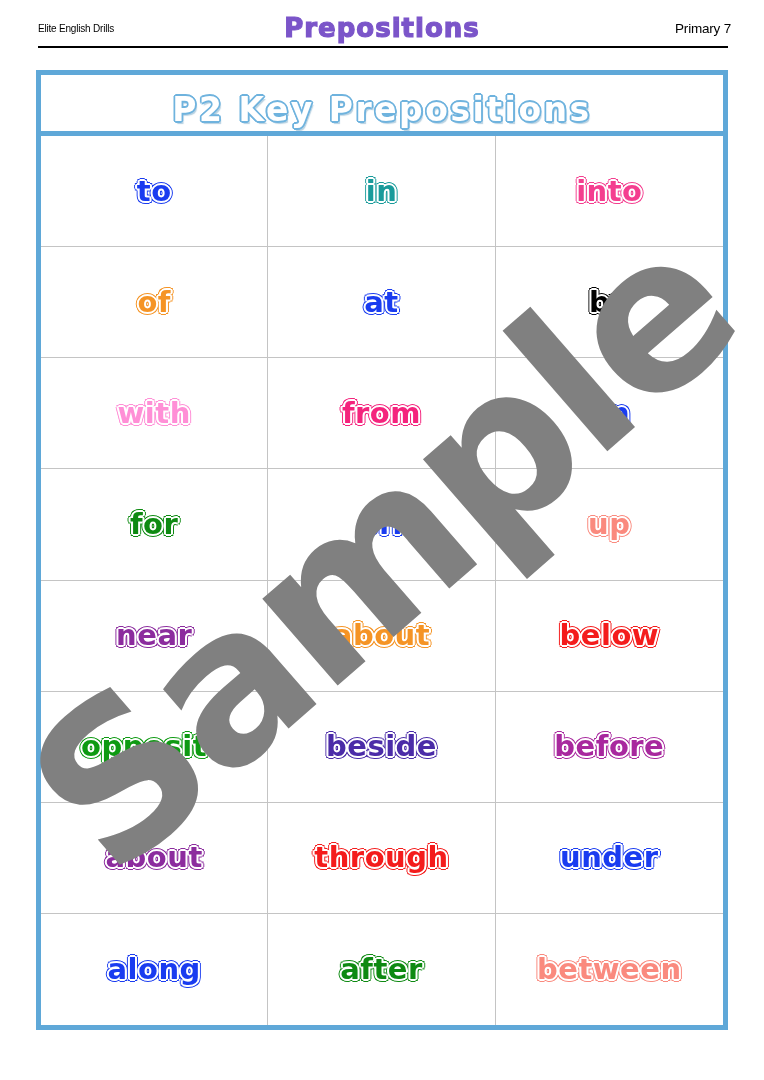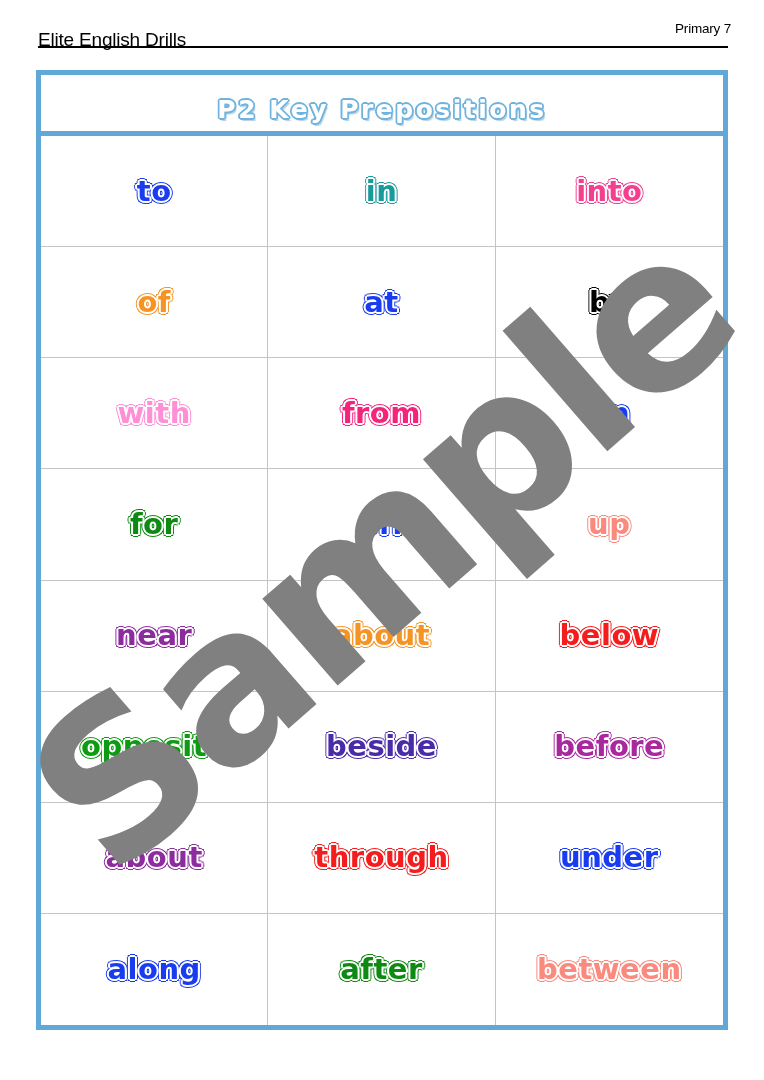--- a/index.html
+++ b/index.html
@@ -18,23 +18,23 @@
   
   .page-header {
     position: absolute;
     left: 0; top: 0;
     width: 764px;
     height: 46px;
   }
   .hdr-left {
     position: absolute;
     left: 38px;
-    top: 40px;
+    top: 28px;
     transform: translateY(-50%);
-    font-size: 19px;
+    font-size: 10px;
     color: #000000;
     white-space: nowrap;
     letter-spacing: -0.2px;
   }
   .hdr-right {
     position: absolute;
     right: 33px;
     top: 28px;
     transform: translateY(-50%);
     font-size: 13.5px;
@@ -95,21 +95,21 @@
     height: 61px;
     box-sizing: border-box;
     border-bottom: 5px solid #5FA8D8;
     display: flex;
     align-items: center;
     justify-content: center;
   }
   .title-text {
     font-family: "DejaVu Sans", sans-serif;
     font-weight: bold;
-    font-size: 25px;
+    font-size: 33px;
     letter-spacing: 2.5px;
     color: #ffffff;
     text-shadow:
       -1.8px 0 0 #6FB3DE,
       1.8px 0 0 #6FB3DE,
       0 -1.8px 0 #6FB3DE,
       0 1.8px 0 #6FB3DE,
       -1.3px -1.3px 0 #6FB3DE,
       1.3px -1.3px 0 #6FB3DE,
       -1.3px 1.3px 0 #6FB3DE,
@@ -174,20 +174,21 @@
     color: #808080;
     white-space: nowrap;
     letter-spacing: -6px;
   }
 </style>
 </head>
 <body>
 
 <div class="page-header">
   <div class="hdr-left">Elite English Drills</div>
+  <div class="hdr-center">Prepositions</div>
   <div class="hdr-right">Primary 7</div>
   <div class="hdr-rule"></div>
 </div>
 
 <div class="frame">
 
   <div class="title-band">
     <span class="title-text">P2 Key Prepositions</span>
   </div>
 

